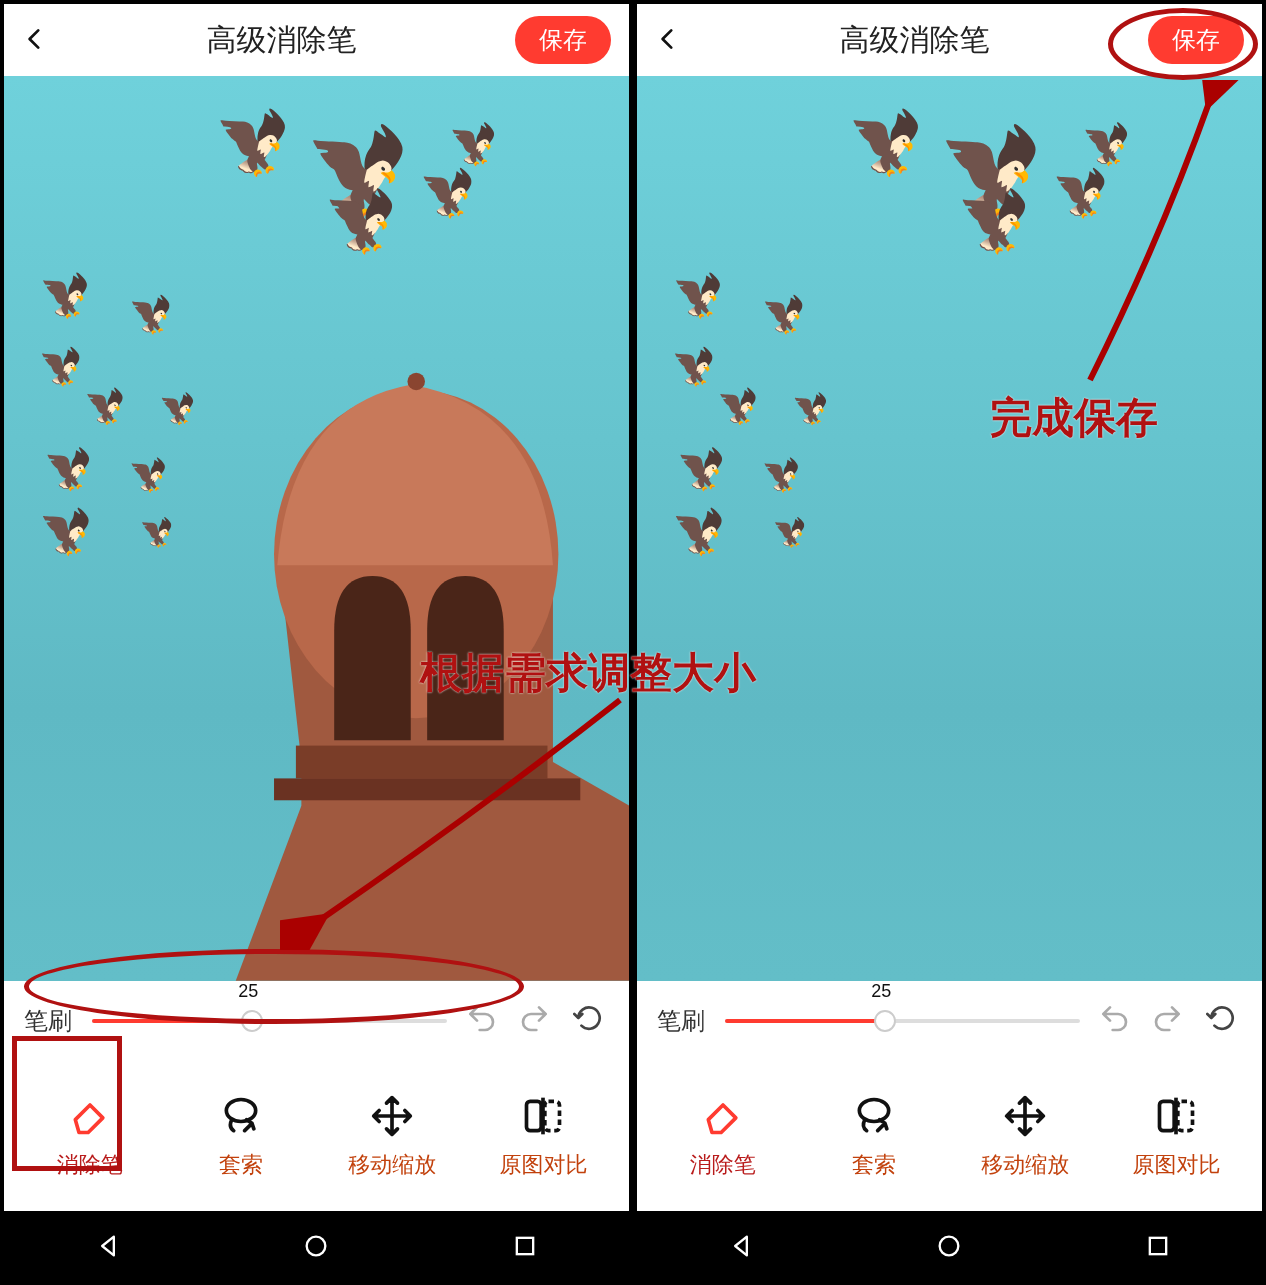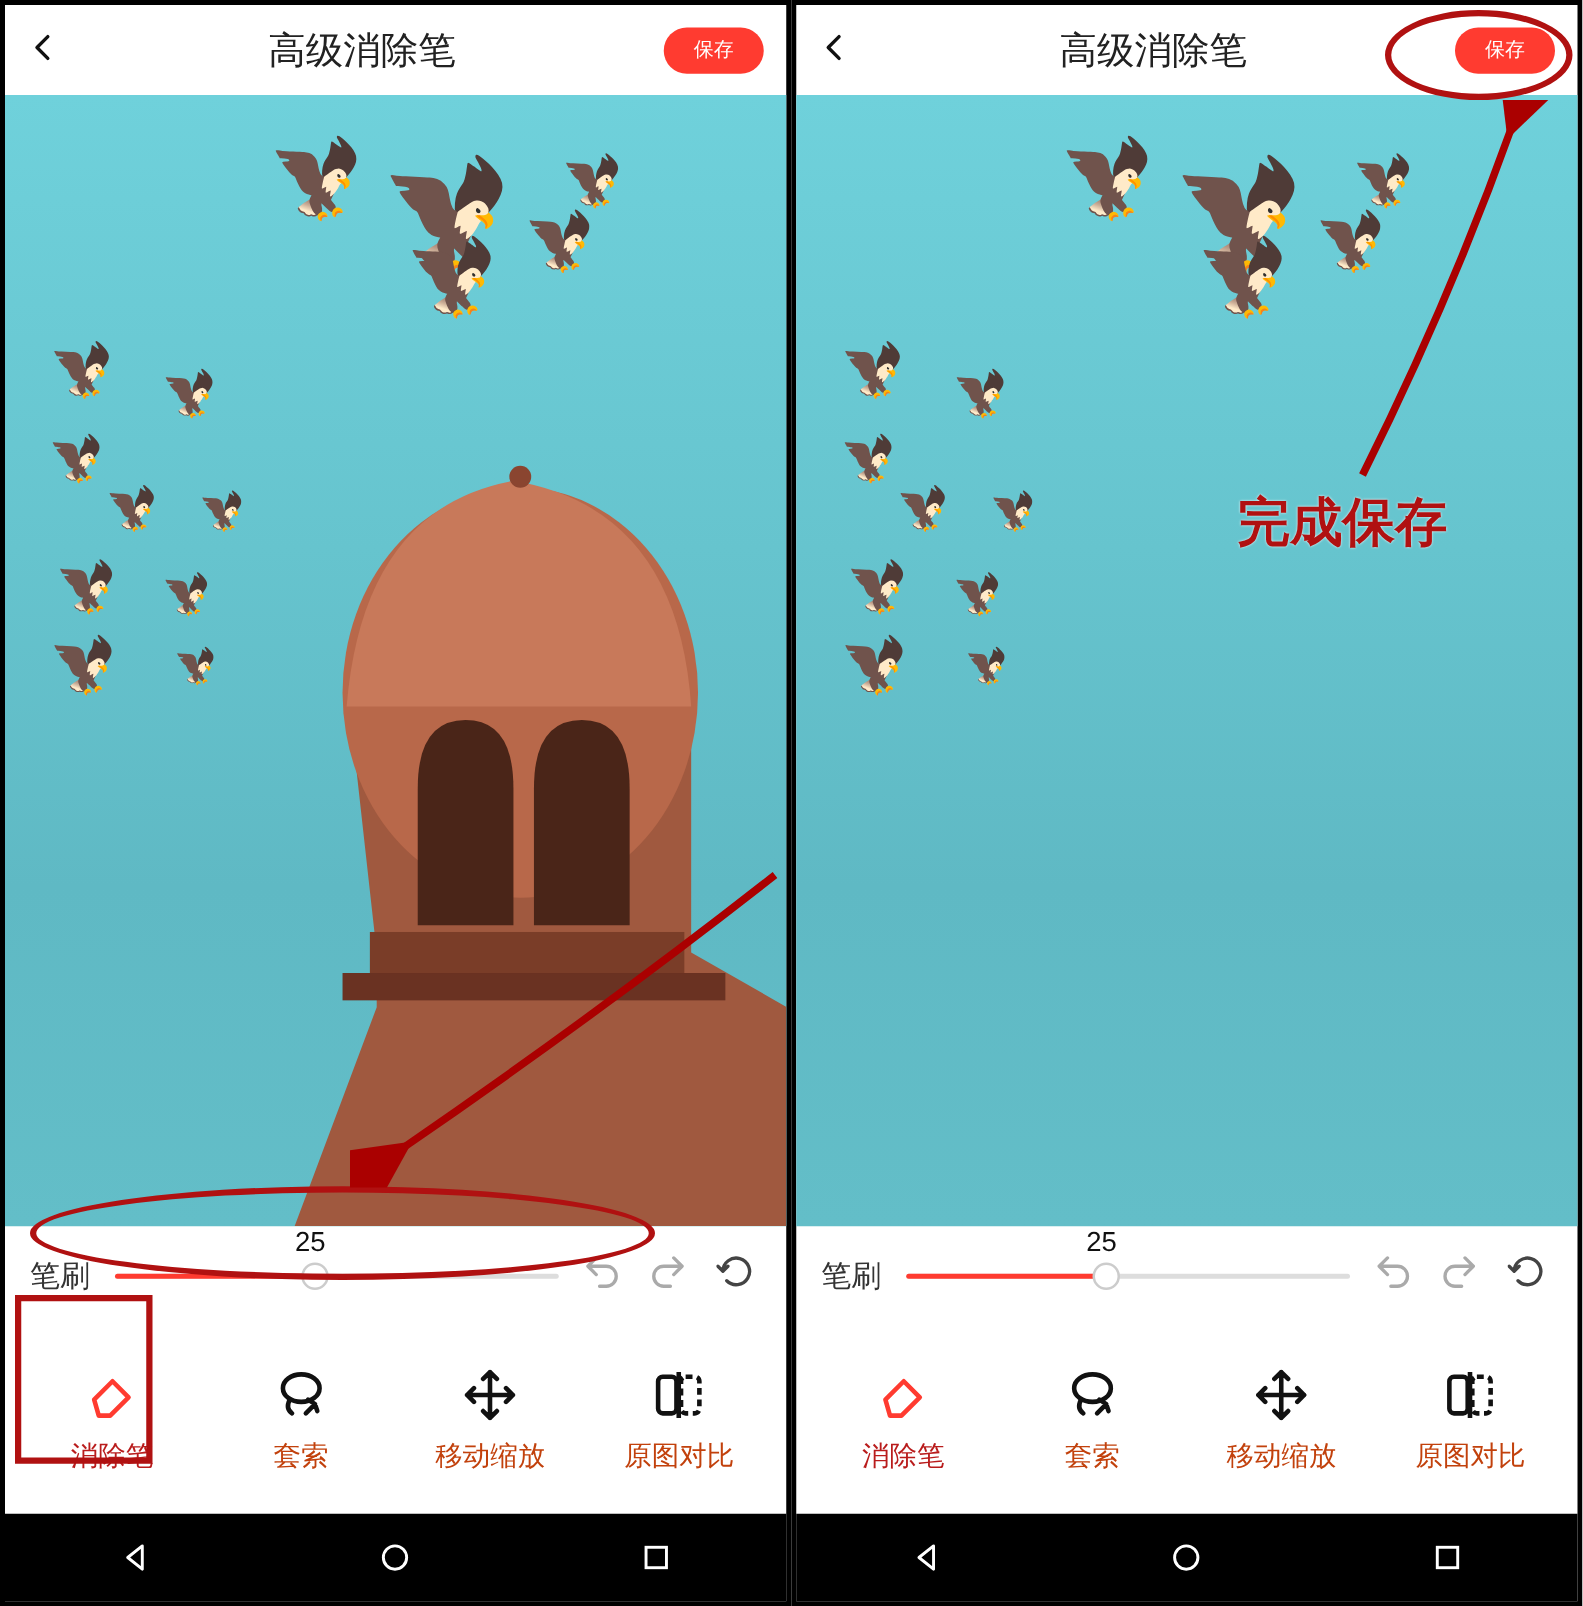--- a/index.html
+++ b/index.html
@@ -2,28 +2,28 @@
 <html><head>
 <meta charset="utf-8">
 <style>
   * { box-sizing: border-box; margin: 0; padding: 0; }
   html, body { width: 1266px; height: 1285px; background:#fff; font-family: "PingFang SC","Microsoft YaHei",sans-serif; }
   .wrap { display:flex; width:1266px; height:1285px; }
   .phone { width:633px; height:100%; border:4px solid #000; background:#fff; display:flex; flex-direction:column; position:relative; }
   .topbar { height:72px; display:flex; align-items:center; padding:0 18px;gap:32px; }
   .back-icon { font-size:34px; color:#111; line-height:1; }
   .title { flex:1; text-align:center; font-size:30px; color:#222; }
-  .save-btn { background:#ff3b30; color:#fff; border-radius:26px; padding:8px 24px; font-size:16px; }
+  .save-btn { background:#ff3b30; color:#fff; border-radius:26px; padding:8px 24px; font-size:24px; }
   .canvas { flex:1; background:linear-gradient(180deg,#6fd1db 0%, #66c4ce 40%, #5fb9c4 70%, #63bec8 100%); position:relative; overflow:hidden; }
   .bird { position:absolute; font-size:42px; color:#000; transform:scaleX(-1); }
   .tower { position:absolute; right:0; bottom:0; width:70%; height:75%; }
   .slider-row { height:80px; display:flex; align-items:center; padding:0 20px; gap:14px; }
   .slider-label { font-size:24px; color:#333; width:54px; }
   .slider-box { flex:1; position:relative; height:40px; display:flex; align-items:center; }
-  .slider-val { position:absolute; top:-20px; left:44%; transform:translateX(-50%); font-size:22px; color:#111; }
+  .slider-val { position:absolute; top:-20px; left:44%; transform:translateX(-50%); font-size:18px; color:#111; }
   .track { height:4px; width:100%; background:#ddd; border-radius:2px; position:relative; }
   .track-fill { position:absolute; left:0; top:0; height:4px; background:#ff3b30; border-radius:2px; width:45%; }
   .thumb { position:absolute; left:45%; top:50%; transform:translate(-50%,-50%); width:22px; height:22px; border-radius:50%; background:#fff; border:2px solid #ccc; }
   .hist-icon { font-size:30px; color:#999; width:40px; text-align:center; }
   .tools { height:150px; display:flex; align-items:center; justify-content:space-around; padding:0 10px; }
   .tool { display:flex; flex-direction:column; align-items:center; gap:10px; width:120px; }
   .tool-icon { width:48px; height:48px; display:flex; align-items:center; justify-content:center; }
   .tool-label { font-size:22px; color:#c2410c; }
   .tool.active .tool-label { color:#b91c1c; }
   .navbar { height:70px; background:#000; display:flex; align-items:center; justify-content:space-around; }
@@ -268,20 +268,21 @@
       <span class="nav-icon">
           <svg width="28" height="28" viewBox="0 0 24 24">
             <rect x="5" y="5" width="14" height="14" stroke="#fff" stroke-width="2" fill="none"></rect>
           </svg>
         </span>
     </div>
 
     <div class="ellipse" style="right:4px; top:4px; width:150px; height:72px;"></div>
   </div>
 
+  <div class="annotation" style="left:420px; top:645px;">根据需求调整大小</div>
   <div class="annotation" style="left:990px; top:390px;">完成保存</div>
 
   <svg class="arrow" style="left:280px; top:690px; width:360px; height:260px;">
     <defs>
         <marker id="ah1" markerWidth="12" markerHeight="12" refX="2" refY="6" orient="auto">
           <path d="M12 0 L0 6 L12 12 Z" fill="#a00"></path>
         </marker>
       </defs>
     <path d="M340 10 Q200 120 40 230" stroke="#a00" stroke-width="6" fill="none" marker-end="url(#ah1)"></path>
   </svg>

